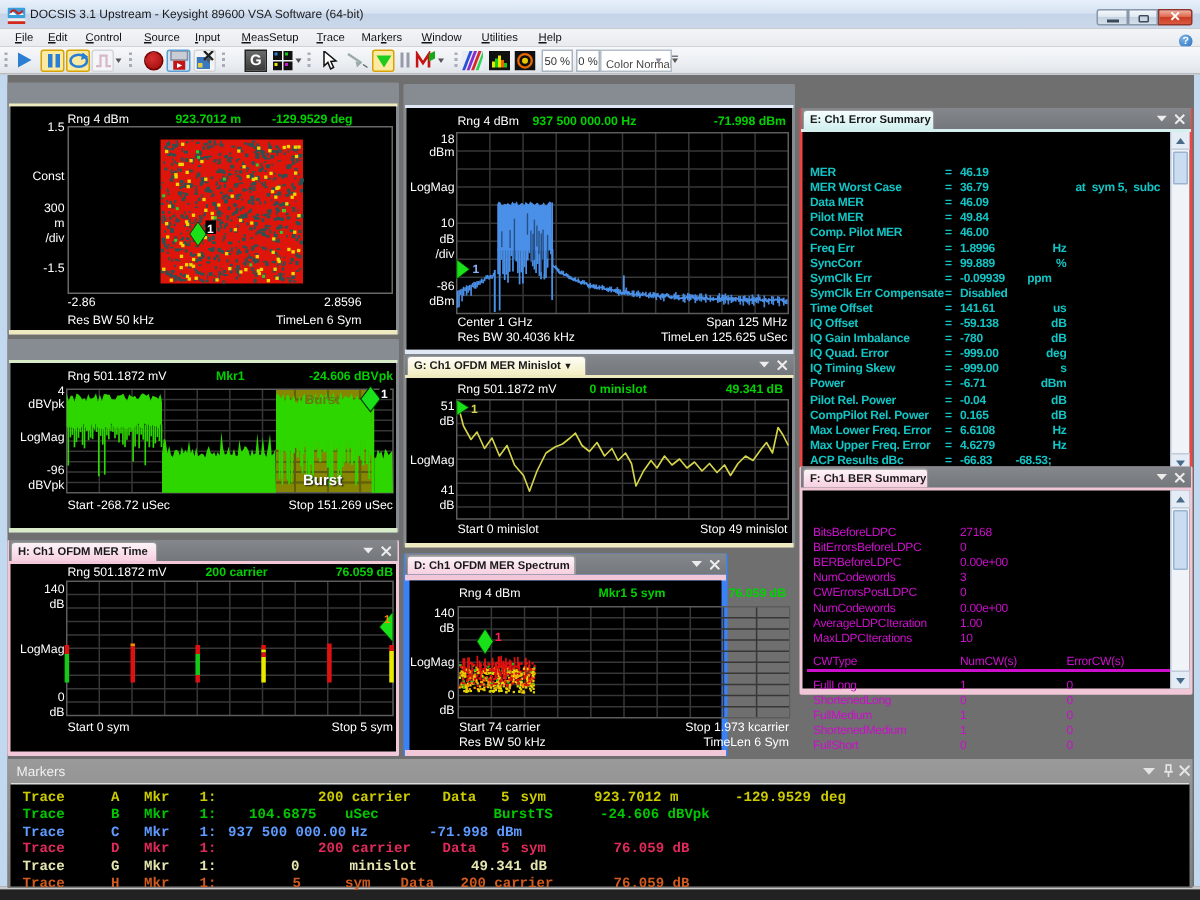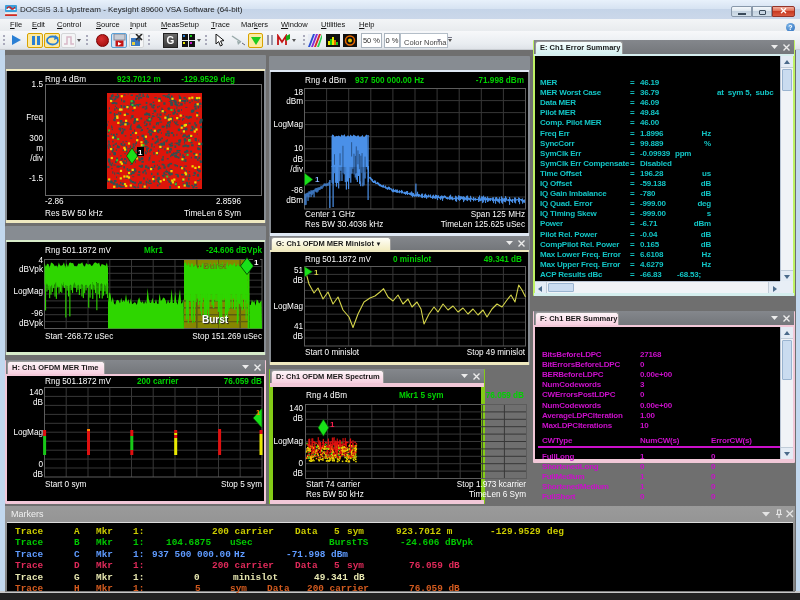--- a/index.html
+++ b/index.html
@@ -6,21 +6,21 @@
 .panel{position:absolute;border-radius:1px}
 .tabbar{position:absolute;left:1px;right:1px;top:0;height:15px;background:linear-gradient(#84878c,#74777b)}
 .tab{position:absolute;top:1px;bottom:0;border:1px solid #9a9a9a;border-bottom:none;border-radius:3px 3px 0 0;font-size:7.5px;font-weight:bold;color:#1a1a1a;padding:1px 0 0 4px;white-space:nowrap;overflow:hidden}
 .mc{position:absolute;top:4px;right:4px;display:flex;align-items:center}
 .content{position:absolute;background:#000}
 .lbl{position:absolute;color:#fff;font-size:8.2px;white-space:nowrap}
 .lblr{position:absolute;color:#fff;font-size:8.2px;white-space:nowrap;text-align:right}
 .grn{position:absolute;color:#00d200;font-size:8.2px;font-weight:bold;white-space:nowrap}
 .grnr{position:absolute;color:#00d200;font-size:8.2px;font-weight:bold;white-space:nowrap;text-align:right}
 .cyn{position:absolute;color:#12c4c4;font-size:8px;font-weight:bold;white-space:nowrap;letter-spacing:-0.2px}
-.mag{position:absolute;color:#cb0fcb;font-size:8px;font-weight:bold;white-space:nowrap;letter-spacing:-0.2px}
+.mag{position:absolute;color:#cb0fcb;font-size:8px;font-weight:normal;white-space:nowrap;letter-spacing:-0.2px}
 .mrow{position:absolute;font-family:"Liberation Mono",monospace;font-size:9.4px;font-weight:bold;white-space:nowrap}
 .mrow span{position:absolute;top:0}
 .menu-item{position:absolute;top:2px;font-size:7.5px;color:#111}
 .vsb{position:absolute;width:13px;background:#f0f3f7;border-left:1px solid #b8c4d4}
 .hsb{position:absolute;height:12px;background:#f0f3f7;border-top:1px solid #b8c4d4}
 </style></head><body>
 <div class="abs" style="left:0;top:0;width:800px;height:19px;background:linear-gradient(#e8f1fb,#d7e3f2 45%,#c5d4e8 50%,#cbd8ea)"></div>
 <svg class="abs" style="left:5px;top:5px" width="12" height="11" viewBox="0 0 12 11">
 <rect x="0" y="0" width="12" height="7" rx="1" fill="#3aa0dc"></rect>
 <path d="M1 5 Q3 1.5 5 4 Q7 6.5 9 3 L11 5 Z" fill="#fff"></path>
@@ -952,21 +952,21 @@
         <rect x="179.6" y="82.9" width="2" height="2" fill="#2ecc2e"></rect>
         <rect x="163.5" y="38.0" width="2" height="2" fill="#2ecc2e"></rect>
         <polygon points="125,77 130.5,85 125,93 119.5,85" fill="#19e019" stroke="#003300" stroke-width="0.6"></polygon>
         <rect x="130" y="76" width="7" height="9" fill="#000"></rect>
         <text x="131" y="84" fill="#fff" font-size="8" font-weight="bold">1</text>
       </svg>
       <div class="lbl" style="left:38px;top:4px">Rng 4 dBm</div>
       <div class="grn" style="left:110px;top:4px">923.7012 m</div>
       <div class="grnr" style="left:158px;top:4px;width:70px">-129.9529 deg</div>
       <div class="lblr" style="left:10px;top:9px;width:26px">1.5</div>
-      <div class="lblr" style="left:6px;top:42px;width:30px">Freq</div>
+      <div class="lblr" style="left:6px;top:42px;width:30px">Const</div>
       <div class="lblr" style="left:10px;top:63px;width:26px">300</div>
       <div class="lblr" style="left:10px;top:73px;width:26px">m</div>
       <div class="lblr" style="left:10px;top:83px;width:26px">/div</div>
       <div class="lblr" style="left:10px;top:103px;width:26px">-1.5</div>
       <div class="lbl" style="left:38px;top:126px">-2.86</div>
       <div class="lblr" style="left:174px;top:126px;width:60px">2.8596</div>
       <div class="lbl" style="left:38px;top:138px">Res BW 50 kHz</div>
       <div class="lblr" style="left:174px;top:138px;width:60px">TimeLen 6  Sym</div>
     </div>
   </div>
@@ -1509,21 +1509,21 @@
       <div class="grnr" style="left:181px;top:3px;width:70px">49.341 dB</div>
       <div class="lblr" style="left:6px;top:14px;width:26px">51</div>
       <div class="lblr" style="left:6px;top:24px;width:26px">dB</div>
       <div class="lblr" style="left:0px;top:50px;width:32px">LogMag</div>
       <div class="lblr" style="left:6px;top:70px;width:26px">41</div>
       <div class="lblr" style="left:6px;top:80px;width:26px">dB</div>
       <div class="lbl" style="left:34px;top:96px">Start 0  minislot</div>
       <div class="lblr" style="left:180px;top:96px;width:74px">Stop 49  minislot</div>
     </div>
   </div>
-<div class="panel" style="left:269px;top:369px;width:216px;height:135px;background:#84cc16">
+<div class="panel" style="left:269px;top:369px;width:216px;height:135px;background:#3b82f6">
     <div style="position:absolute;left:1px;right:1px;bottom:0;height:4px;background:#f2c8d8"></div>
     <div style="position:absolute;left:1px;right:1px;top:14px;height:4px;background:#f2c8d8"></div>
     <div class="tabbar" style="height:14px">
       <div class="tab" style="left:1px;width:113px;background:linear-gradient(#fdf4f8,#f7cfdf)">D: Ch1 OFDM MER Spectrum</div>
       <div class="mc">
         <svg width="7" height="5" style="margin-right:5px">
           <path d="M0 0 L3.5 4 L7 0" fill="#ececec"></path>
         </svg>
         <svg width="7" height="7">
           <path d="M0.5 0.5 L6.5 6.5 M6.5 0.5 L0.5 6.5" stroke="#ececec" stroke-width="1.4"></path>
@@ -2151,21 +2151,21 @@
       <div class="lblr" style="left:4px;top:27px;width:26px">dB</div>
       <div class="lblr" style="left:-2px;top:50px;width:32px">LogMag</div>
       <div class="lblr" style="left:4px;top:72px;width:26px">0</div>
       <div class="lblr" style="left:4px;top:82px;width:26px">dB</div>
       <div class="lbl" style="left:33px;top:93px">Start 74  carrier</div>
       <div class="lblr" style="left:160px;top:93px;width:93px">Stop 1.973 kcarrier</div>
       <div class="lbl" style="left:33px;top:103px">Res BW 50 kHz</div>
       <div class="lblr" style="left:180px;top:103px;width:73px">TimeLen 6  Sym</div>
     </div>
   </div>
-<div class="panel" style="left:533px;top:40px;width:262px;height:256px;background:#bef264">
+<div class="panel" style="left:533px;top:72px;width:262px;height:256px;background:#ef4444">
     <div style="position:absolute;left:1px;right:1px;bottom:0;height:3px;background:#d5eeee"></div>
     <div style="position:absolute;left:1px;right:1px;top:14px;height:2px;background:#d5eeee"></div>
     <div class="tabbar" style="height:14px">
       <div class="tab" style="left:1px;width:88px;background:linear-gradient(#f6fdfd,#d2f0f0)">E: Ch1 Error Summary</div>
       <div class="mc">
         <svg width="7" height="5" style="margin-right:5px">
           <path d="M0 0 L3.5 4 L7 0" fill="#ececec"></path>
         </svg>
         <svg width="7" height="7">
           <path d="M0.5 0.5 L6.5 6.5 M6.5 0.5 L0.5 6.5" stroke="#ececec" stroke-width="1.4"></path>
@@ -2193,27 +2193,27 @@
       <div class="cyn" style="left:95px;top:72.5px">=</div>
       <div class="cyn" style="left:105px;top:72.5px">1.8996</div>
       <div class="cyn" style="left:140px;top:72.5px;width:36px;text-align:right">Hz</div>
       <div class="cyn" style="left:5px;top:82.6px">SyncCorr</div>
       <div class="cyn" style="left:95px;top:82.6px">=</div>
       <div class="cyn" style="left:105px;top:82.6px">99.889</div>
       <div class="cyn" style="left:140px;top:82.6px;width:36px;text-align:right">%</div>
       <div class="cyn" style="left:5px;top:92.7px">SymClk Err</div>
       <div class="cyn" style="left:95px;top:92.7px">=</div>
       <div class="cyn" style="left:105px;top:92.7px">-0.09939</div>
-      <div class="cyn" style="left:140px;top:92.7px;width:36px;text-align:left">ppm</div>
+      <div class="cyn" style="left:140px;top:92.7px;width:36px;text-align:center">ppm</div>
       <div class="cyn" style="left:5px;top:102.8px">SymClk Err Compensate</div>
       <div class="cyn" style="left:95px;top:102.8px">=</div>
       <div class="cyn" style="left:105px;top:102.8px">Disabled</div>
       <div class="cyn" style="left:5px;top:112.9px">Time Offset</div>
       <div class="cyn" style="left:95px;top:112.9px">=</div>
-      <div class="cyn" style="left:105px;top:112.9px">196.28</div>
+      <div class="cyn" style="left:105px;top:112.9px">141.61</div>
       <div class="cyn" style="left:140px;top:112.9px;width:36px;text-align:right">us</div>
       <div class="cyn" style="left:5px;top:123.0px">IQ Offset</div>
       <div class="cyn" style="left:95px;top:123.0px">=</div>
       <div class="cyn" style="left:105px;top:123.0px">-59.138</div>
       <div class="cyn" style="left:140px;top:123.0px;width:36px;text-align:right">dB</div>
       <div class="cyn" style="left:5px;top:133.1px">IQ Gain Imbalance</div>
       <div class="cyn" style="left:95px;top:133.1px">=</div>
       <div class="cyn" style="left:105px;top:133.1px">-780</div>
       <div class="cyn" style="left:140px;top:133.1px;width:36px;text-align:right">dB</div>
       <div class="cyn" style="left:5px;top:143.2px">IQ Quad. Error</div>

